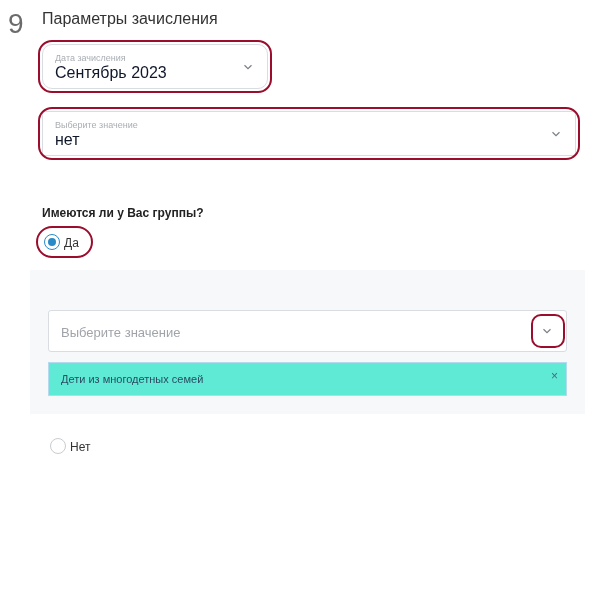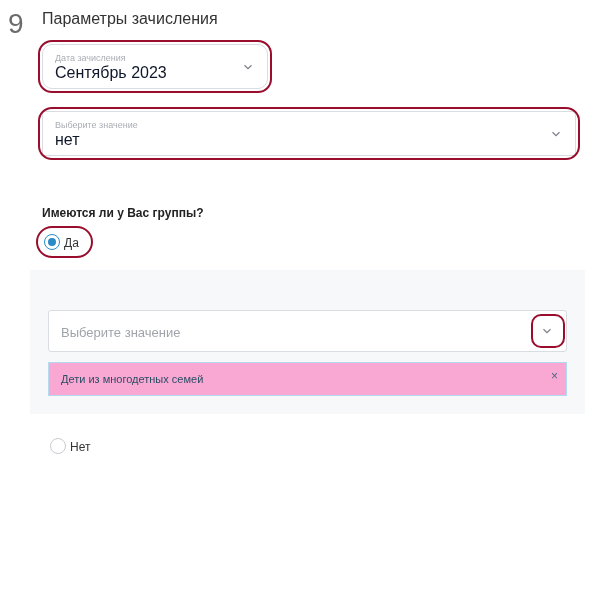--- a/index.html
+++ b/index.html
@@ -148,21 +148,21 @@
     position:absolute;
     right:2px; top:50%; transform:translateY(-50%);
     width:34px; height:34px;
     border:2px solid #9a0d2c;
     border-radius:10px;
     pointer-events:none;
   }
 
   .tag-bar {
     margin-top: 10px;
-    background: #f9a8d4;
+    background: #5eead4;
     border: 1px solid #b5d9ef;
     padding: 10px 28px 10px 12px;
     font-size: 11px;
     color: #2a4d63;
     position: relative;
   }
   .tag-close {
     position:absolute;
     right:8px; top:6px;
     font-size: 12px;

